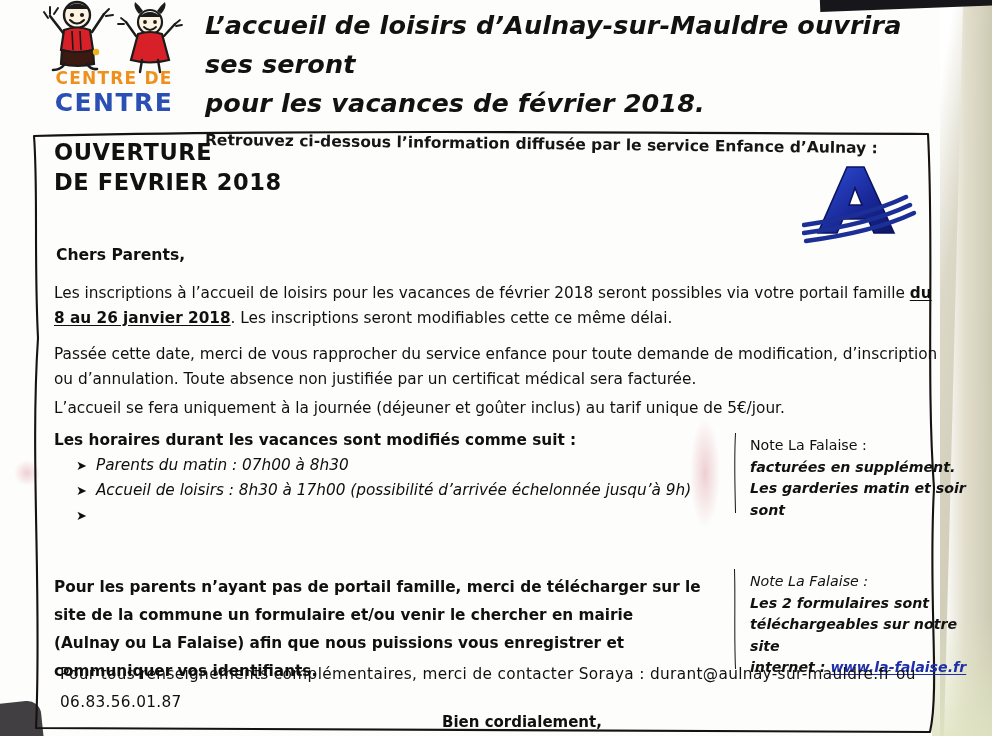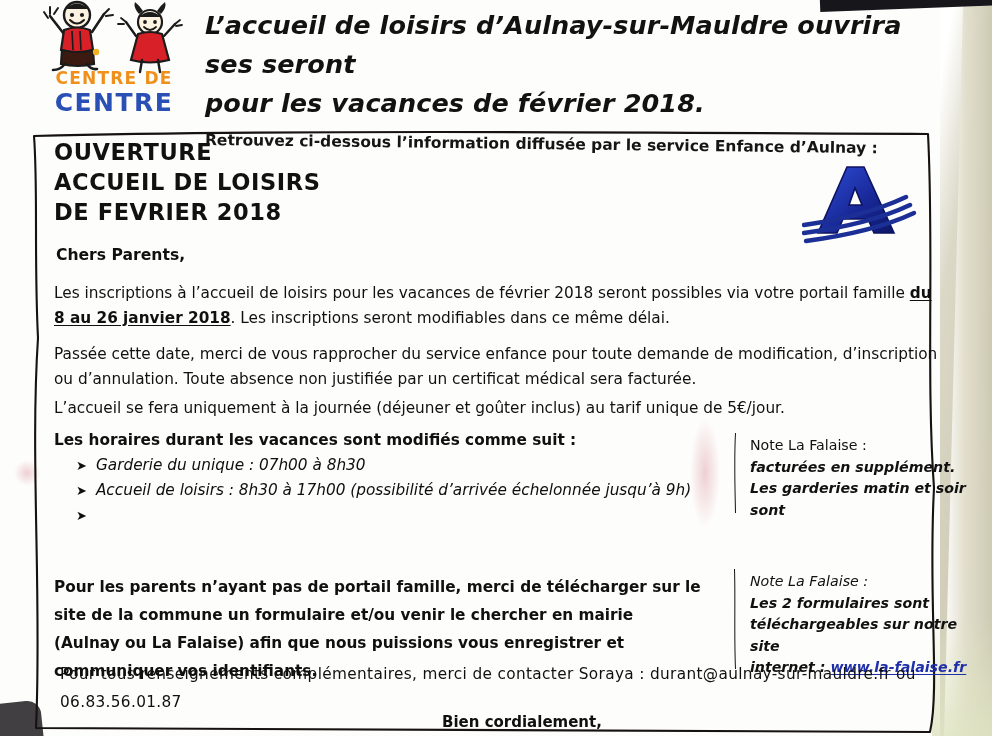--- a/index.html
+++ b/index.html
@@ -348,40 +348,39 @@
         </defs>
         <path d="M45 6 L62 6 L92 72 L72 72 L66 58 L41 58 L35 72 L16 72 Z
                  M47 44 L60 44 L53 27 Z" fill="url(#agrad)" stroke="#0c1360" stroke-width="1.6"></path>
         <path d="M2 64 C 30 60, 70 52, 104 36" stroke="#1b2f96" stroke-width="4.4" fill="none" stroke-linecap="round"></path>
         <path d="M2 72 C 32 68, 74 60, 108 44" stroke="#1b2f96" stroke-width="4.4" fill="none" stroke-linecap="round"></path>
         <path d="M4 80 C 34 76, 78 68, 112 52" stroke="#1b2f96" stroke-width="4.4" fill="none" stroke-linecap="round"></path>
       </svg>
 
       <div id="doc-heading">
         <div>OUVERTURE</div>
-        <div>ACCUEIL DE LOISIRS</div>
         <div>DE FEVRIER 2018</div>
       </div>
 
       <div class="para salut" style="left:12px;top:110px;width:400px;">Chers Parents,</div>
 
       <div class="para" style="left:10px;top:148px;width:884px;">
-        <span>Les inscriptions à l’accueil de loisirs pour les vacances de février 2018 seront possibles via votre portail famille </span><span class="u">du 8 au 26 janvier 2018</span><span>. Les inscriptions seront modifiables dans ce même délai.</span>
+        <span>Les inscriptions à l’accueil de loisirs pour les vacances de février 2018 seront possibles via votre portail famille </span><span class="u">du 8 au 26 janvier 2018</span><span>. Les inscriptions seront modifiables cette ce même délai.</span>
       </div>
 
       <div class="para" style="left:10px;top:209px;width:888px;">Passée cette date, merci de vous rapprocher du service enfance pour toute demande de modification, d’inscription ou d’annulation. Toute absence non justifiée par un certificat médical sera facturée.</div>
 
       <div class="para" style="left:10px;top:263px;width:800px;">L’accueil se fera uniquement à la journée (déjeuner et goûter inclus) au tarif unique de 5€/jour.</div>
 
       <div class="para" style="left:10px;top:295px;width:620px;font-weight:600;">Les horaires durant les vacances sont modifiés comme suit :</div>
 
       <div class="list" style="left:10px;top:320px;width:700px;">
         <div class="li">
           <span class="bullet">➤</span>
-          <span>Garderie du unique : 07h00 à 8h30</span>
+          <span>Parents du matin : 07h00 à 8h30</span>
         </div>
         <div class="li">
           <span class="bullet">➤</span>
           <span>Accueil de loisirs : 8h30 à 17h00 (possibilité d’arrivée échelonnée jusqu’à 9h)</span>
         </div>
         <div class="li">
           <span class="bullet">➤</span>
         </div>
       </div>
 

